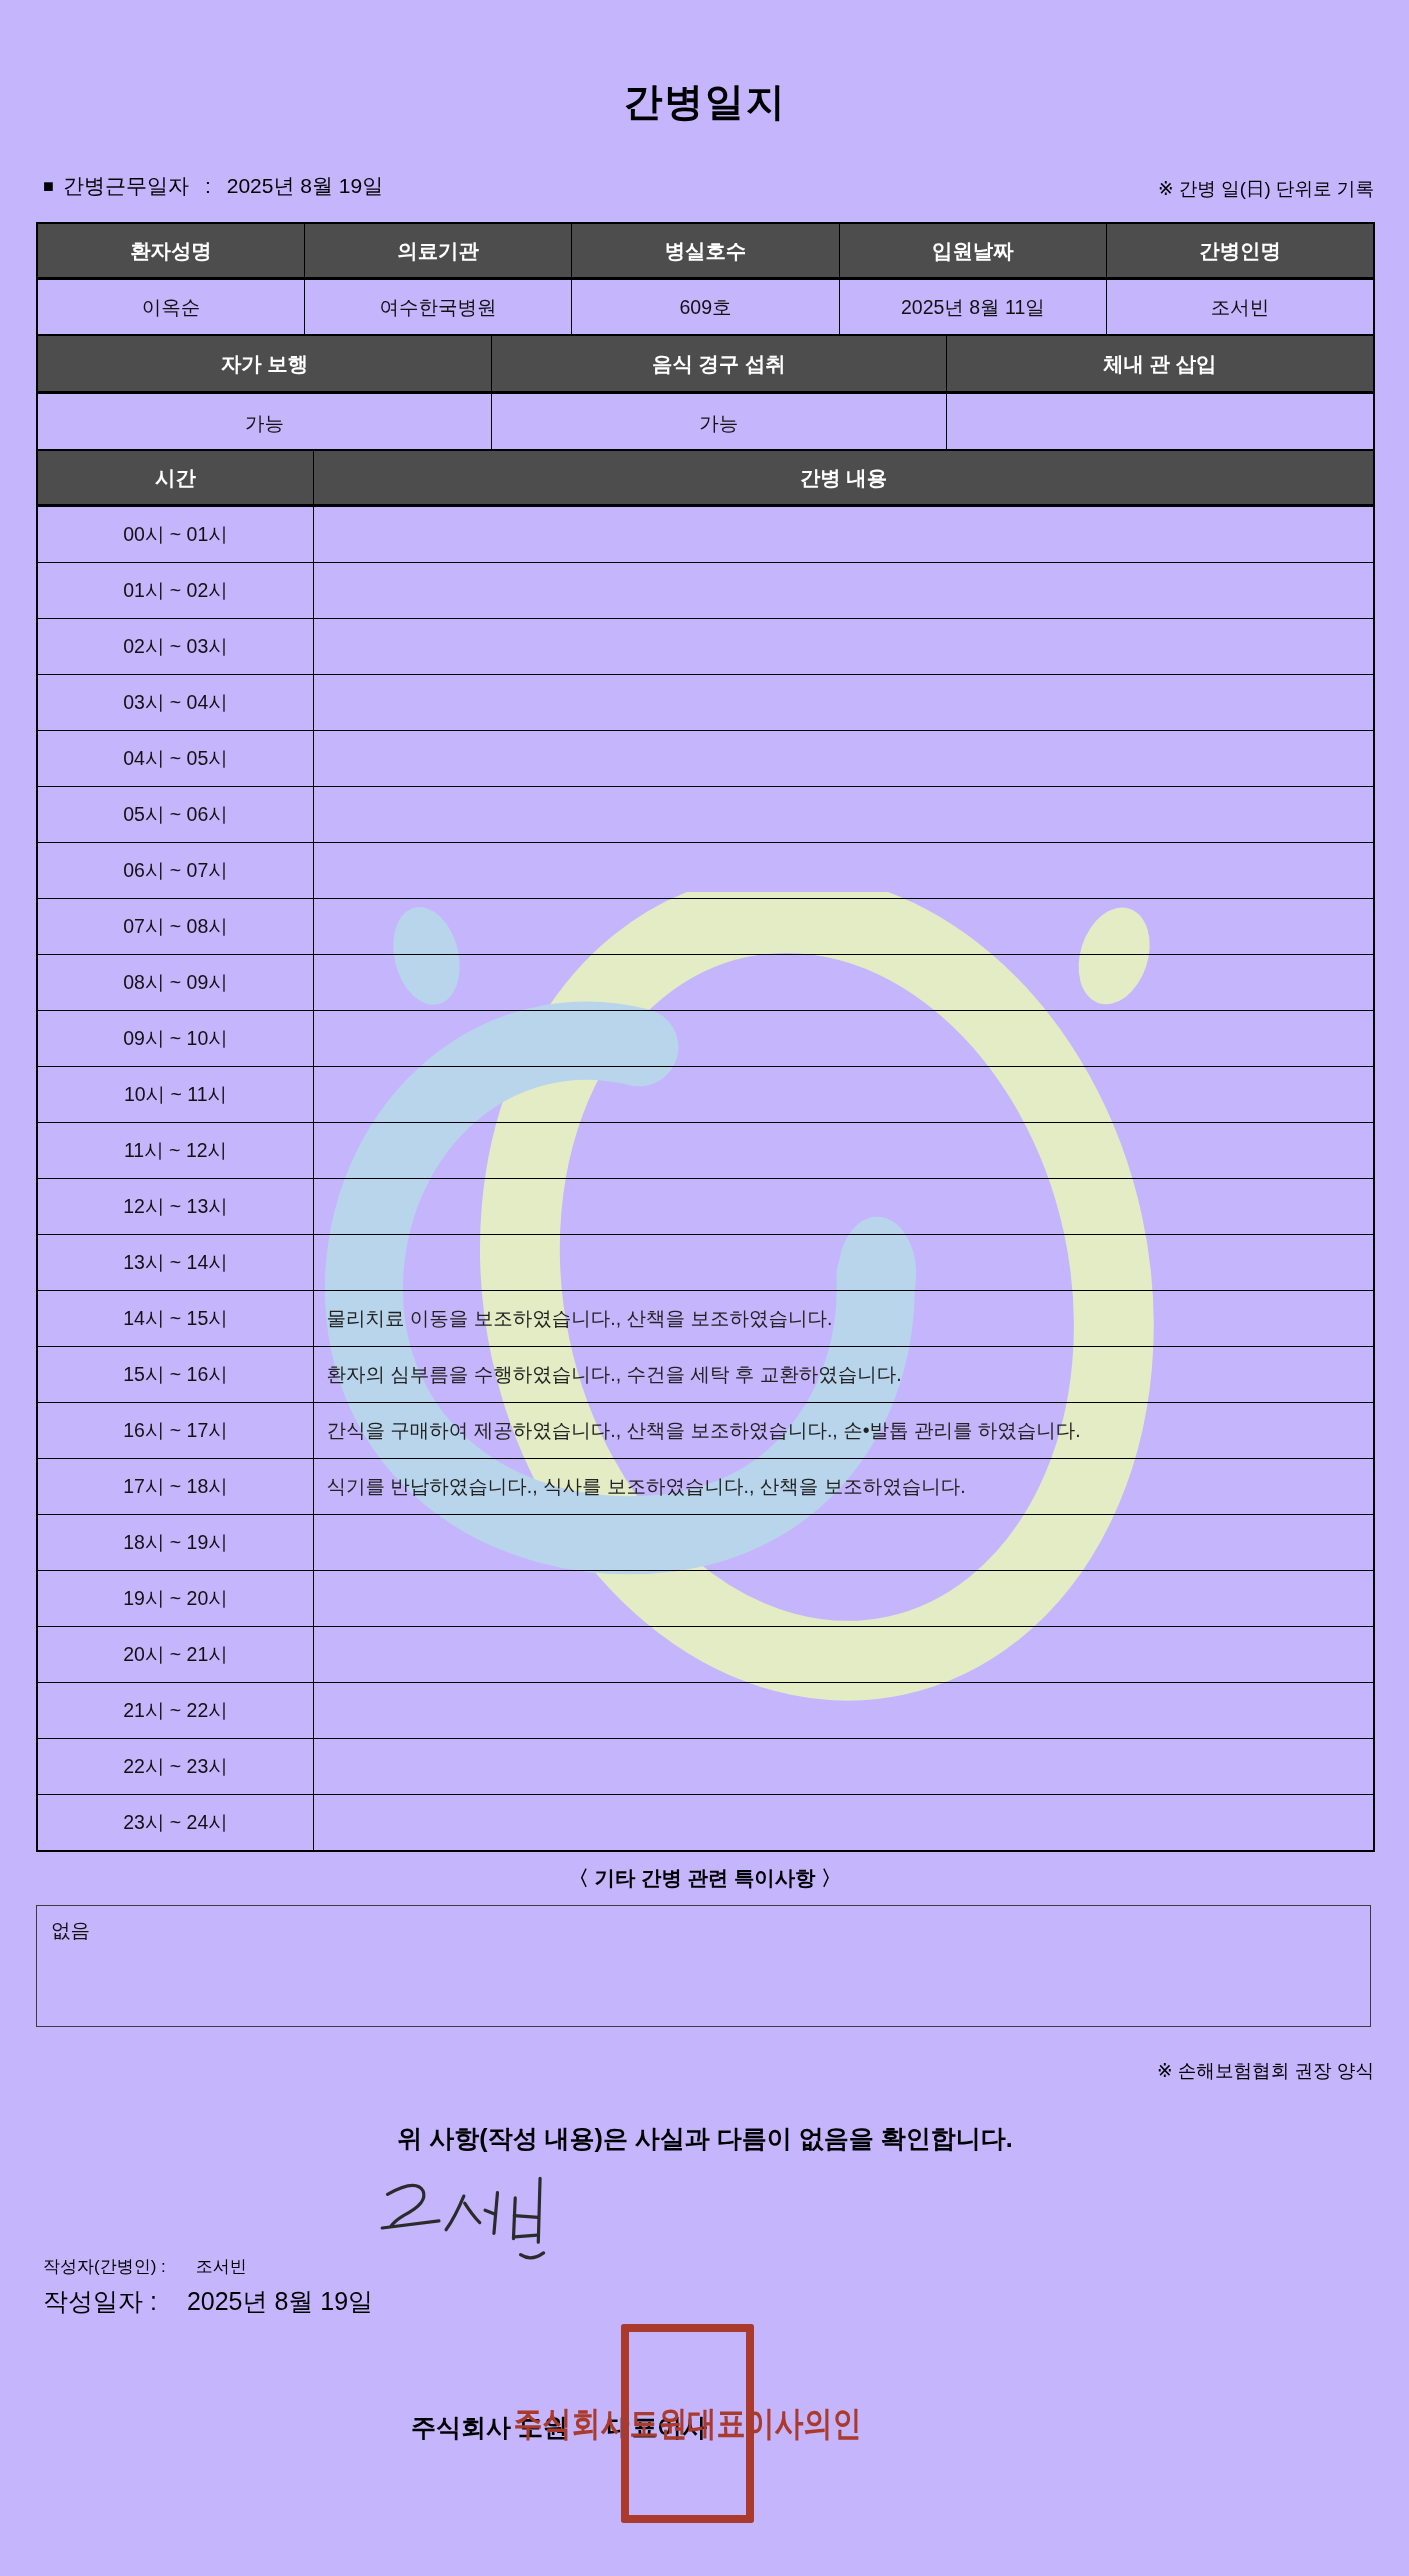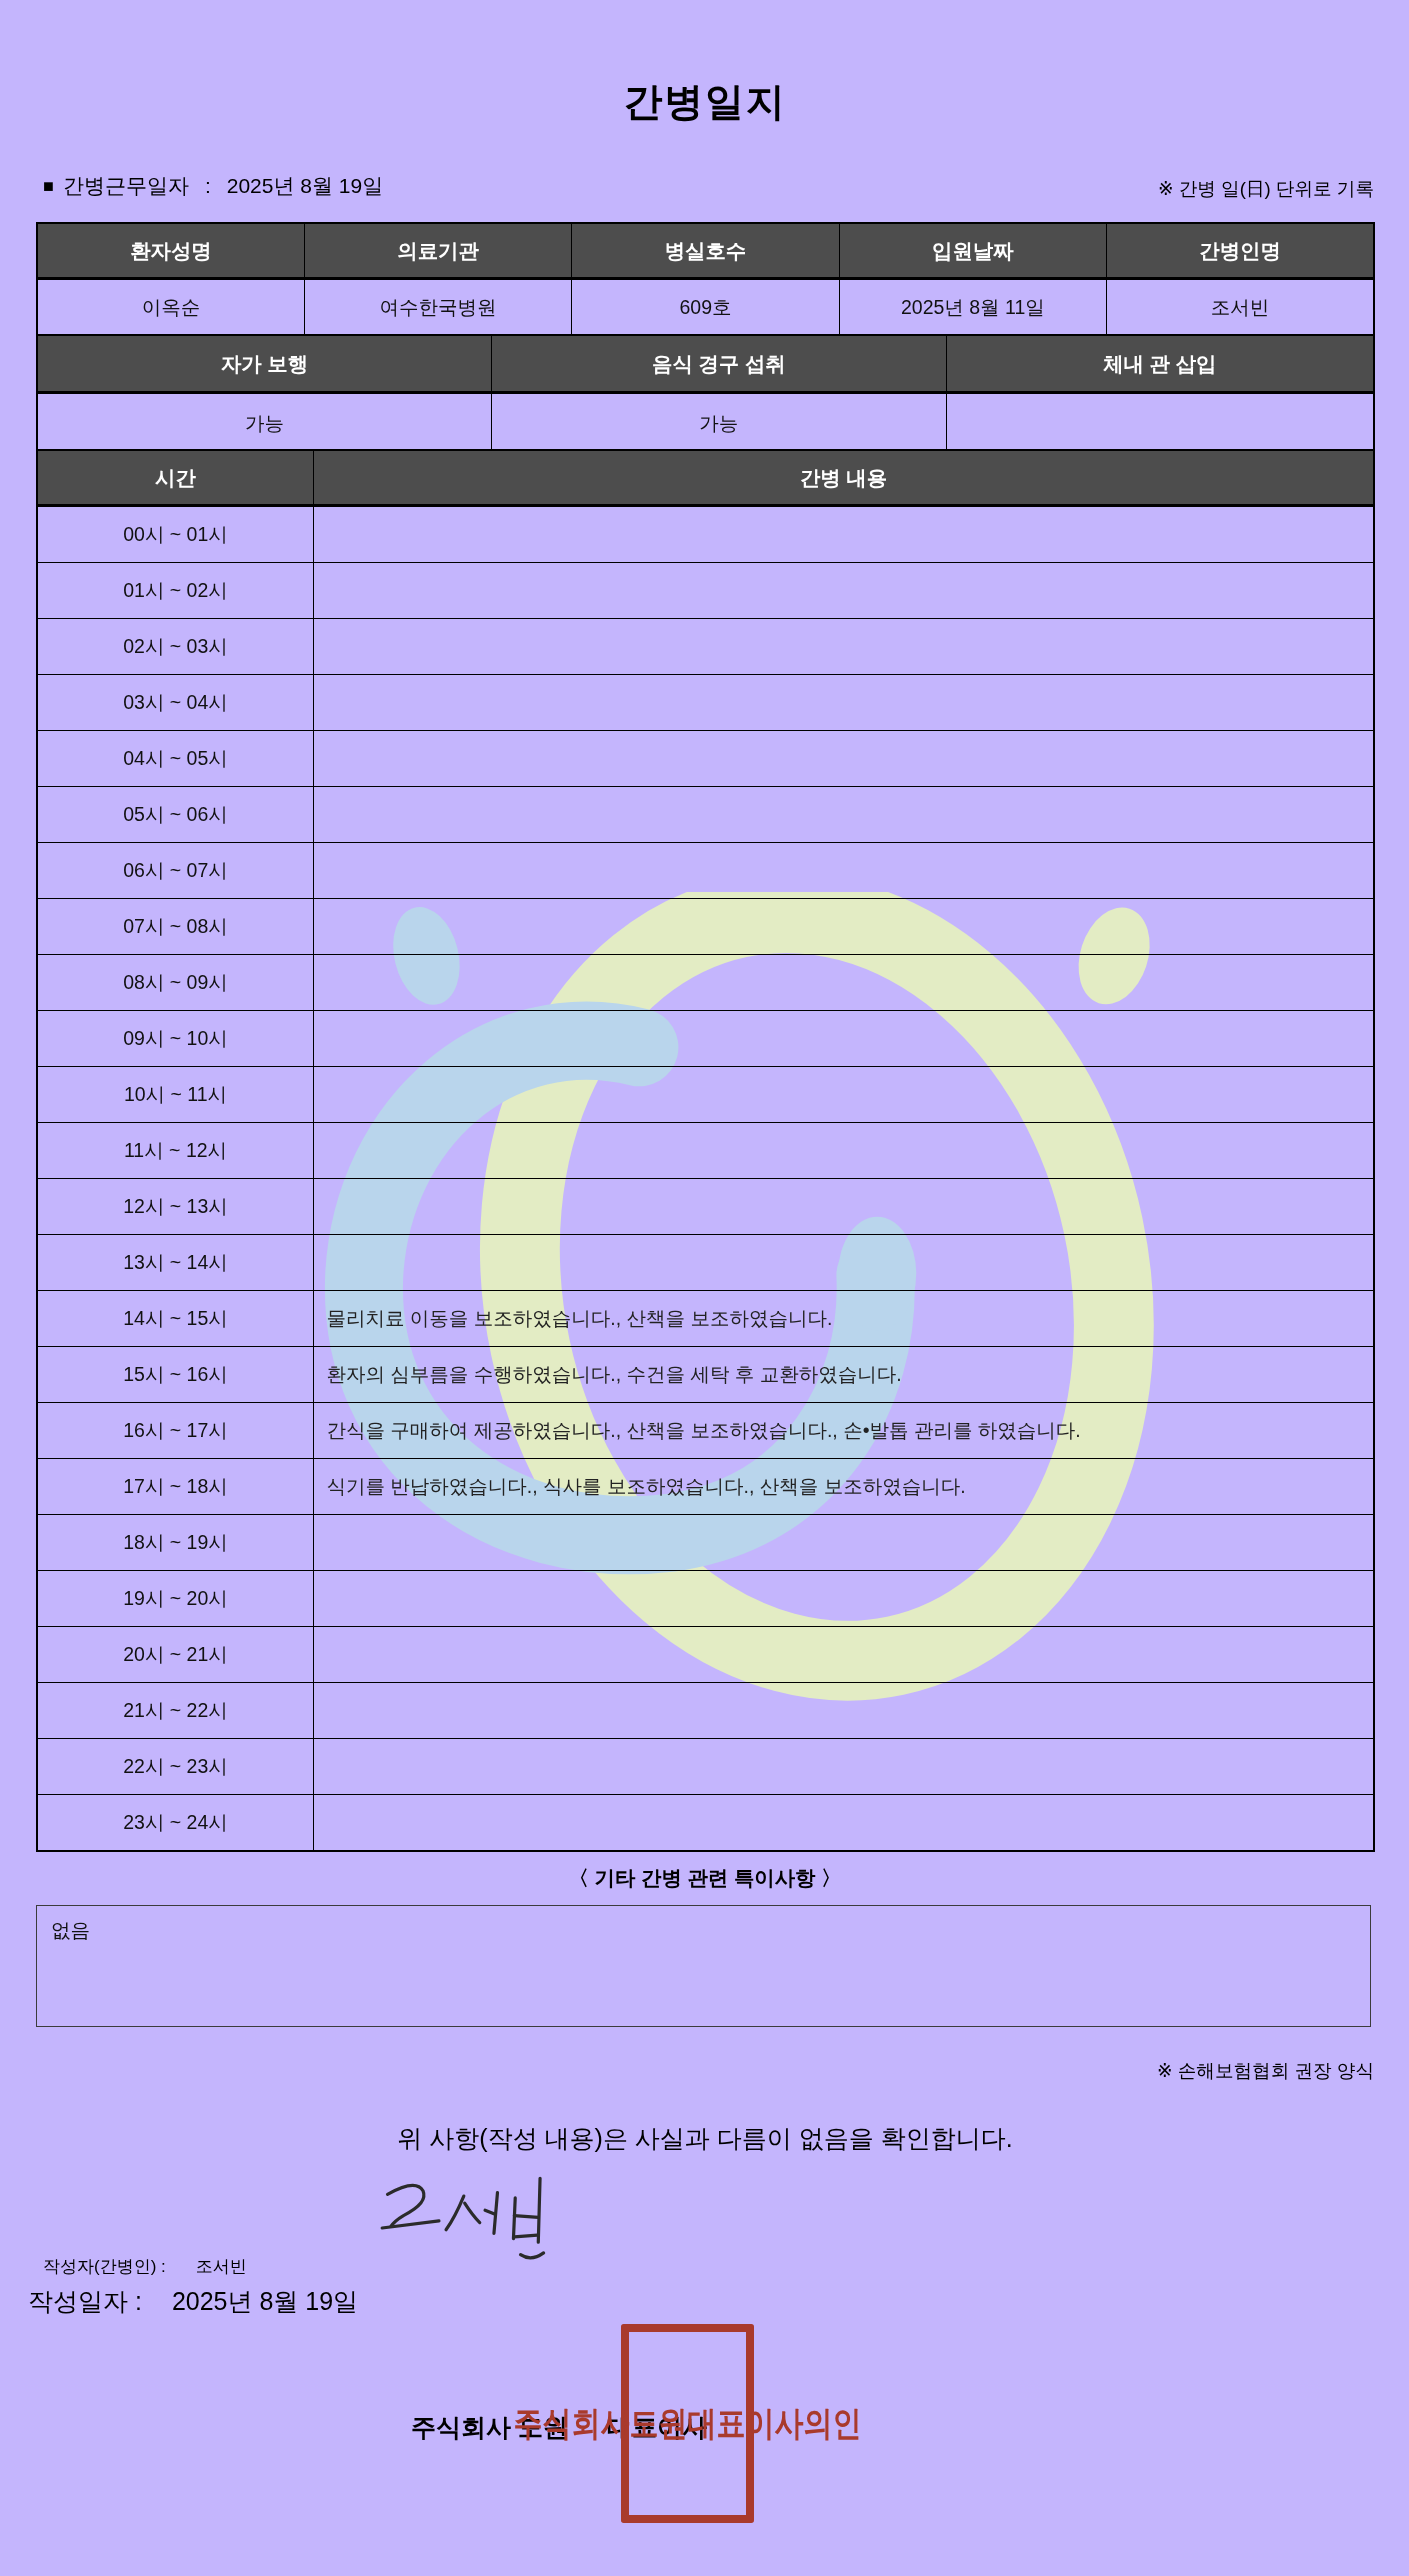--- a/index.html
+++ b/index.html
@@ -42,24 +42,24 @@
   .tbl-time td.t-content{text-align:left;padding:0 5.3px 0 12.4px;font-size:19.5px;color:#222;}
   
   .extras-heading{position:absolute;top:1864px;left:0;width:100%;text-align:center;
     font-size:20.4px;font-weight:700;z-index:2;}
   .extras-box{position:absolute;top:1905px;left:36px;width:1335px;height:122px;
     border:1.8px solid #3c3c3c;box-sizing:border-box;padding:10.7px 14px;
     font-size:19.5px;color:#111;z-index:2;}
   .form-note{position:absolute;top:2058px;right:36px;font-size:18.6px;z-index:2;}
   
   .statement{position:absolute;top:2122px;left:0;width:100%;text-align:center;
-    font-size:25px;font-weight:400;z-index:2;}
+    font-size:25px;font-weight:700;z-index:2;}
   .writer-line{position:absolute;top:2212px;left:43px;display:flex;align-items:center;gap:30px;
     font-size:17px;z-index:2;margin-top:43px;}
-  .date-line{position:absolute;top:2285px;left:28px;display:flex;align-items:center;gap:30px;
+  .date-line{position:absolute;top:2285px;left:43px;display:flex;align-items:center;gap:30px;
     font-size:25px;z-index:2;}
   .signature{position:absolute;left:375px;top:2173px;z-index:3;}
   .company-line{position:absolute;top:2411px;left:411px;display:flex;gap:39px;
     font-size:25px;font-weight:700;z-index:2;}
   
   .stamp{
     position:absolute;left:621px;top:2324px;width:133px;height:199px;
     border:8px solid #a93a2c;box-sizing:border-box;border-radius:2.7px;
     display:flex;flex-direction:row;justify-content:center;align-items:center;
     z-index:2;background:rgba(255,255,255,0);

